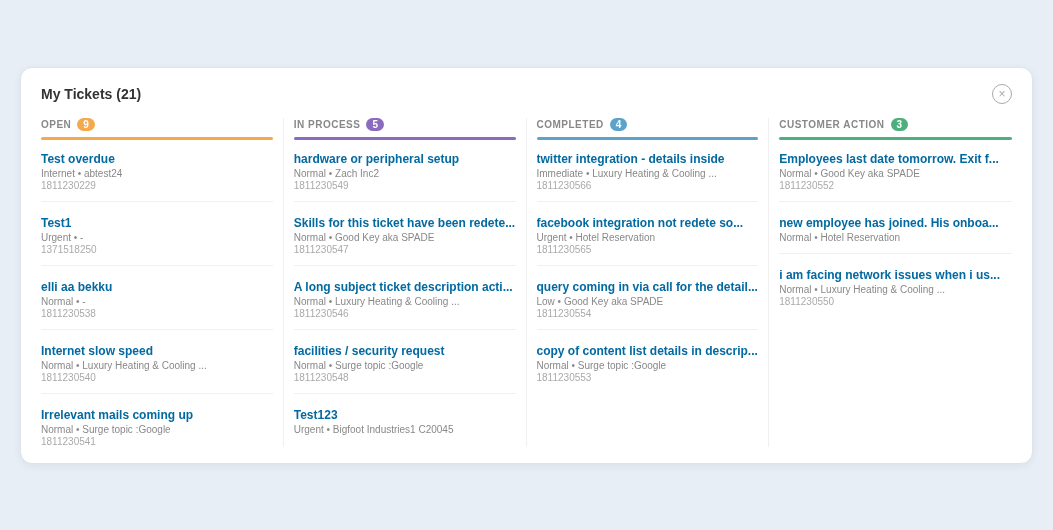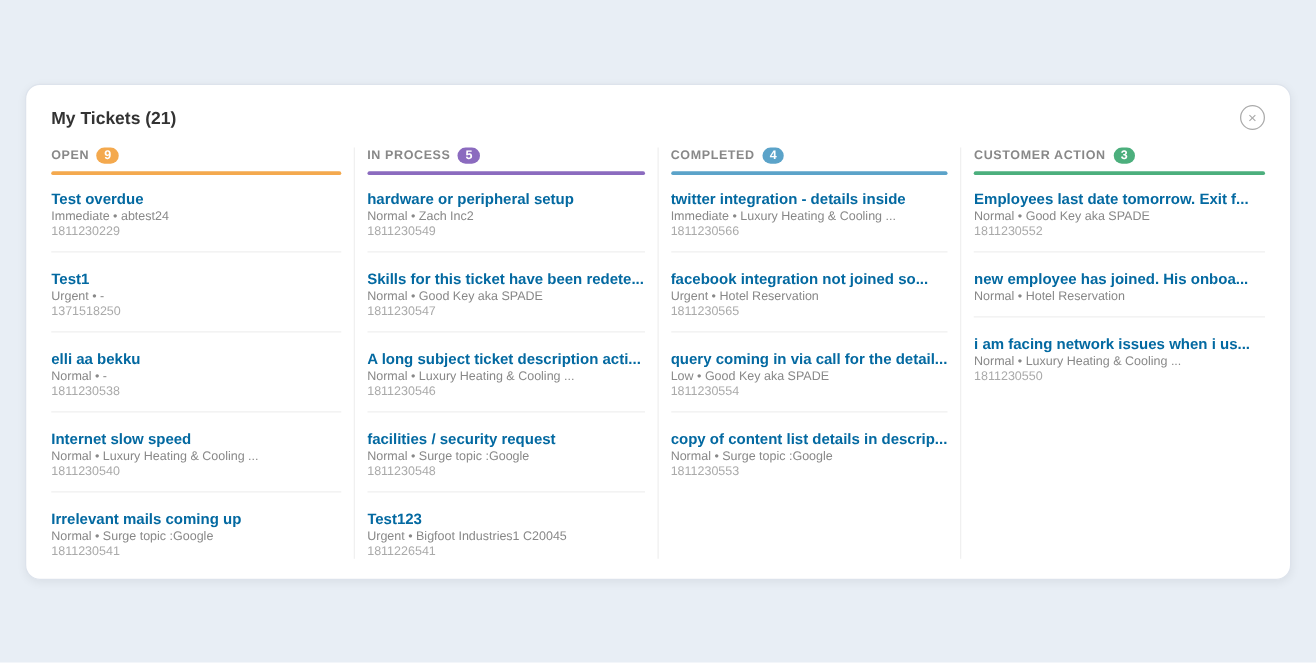--- a/index.html
+++ b/index.html
@@ -136,21 +136,21 @@
   </div>
   <div class="columns" id="columns-container">
   <div class="column">
         <div class="col-header">
           <span class="col-title">OPEN</span>
           <span class="badge badge-open">9</span>
         </div>
         <div class="col-bar bar-open"></div>
         <div class="ticket">
           <div class="ticket-title">Test overdue</div>
-          <div class="ticket-meta">Immediate • abtest24</div>
+          <div class="ticket-meta">Internet • abtest24</div>
           <div class="ticket-id">1811230229</div>
           <hr class="divider">
         </div>
         <div class="ticket">
           <div class="ticket-title">Test1</div>
           <div class="ticket-meta">Urgent • -</div>
           <div class="ticket-id">1371518250</div>
           <hr class="divider">
         </div>
         <div class="ticket">
@@ -197,37 +197,36 @@
         </div>
         <div class="ticket">
           <div class="ticket-title">facilities / security request</div>
           <div class="ticket-meta">Normal • Surge topic :Google</div>
           <div class="ticket-id">1811230548</div>
           <hr class="divider">
         </div>
         <div class="ticket">
           <div class="ticket-title">Test123</div>
           <div class="ticket-meta">Urgent • Bigfoot Industries1 C20045</div>
-          <div class="ticket-id">1811226541</div>
         </div>
       </div>
       <div class="column">
         <div class="col-header">
           <span class="col-title">COMPLETED</span>
           <span class="badge badge-completed">4</span>
         </div>
         <div class="col-bar bar-completed"></div>
         <div class="ticket">
           <div class="ticket-title">twitter integration - details inside</div>
           <div class="ticket-meta">Immediate • Luxury Heating &amp; Cooling ...</div>
           <div class="ticket-id">1811230566</div>
           <hr class="divider">
         </div>
         <div class="ticket">
-          <div class="ticket-title">facebook integration not joined so...</div>
+          <div class="ticket-title">facebook integration not redete so...</div>
           <div class="ticket-meta">Urgent • Hotel Reservation</div>
           <div class="ticket-id">1811230565</div>
           <hr class="divider">
         </div>
         <div class="ticket">
           <div class="ticket-title">query coming in via call for the detail...</div>
           <div class="ticket-meta">Low • Good Key aka SPADE</div>
           <div class="ticket-id">1811230554</div>
           <hr class="divider">
         </div>

